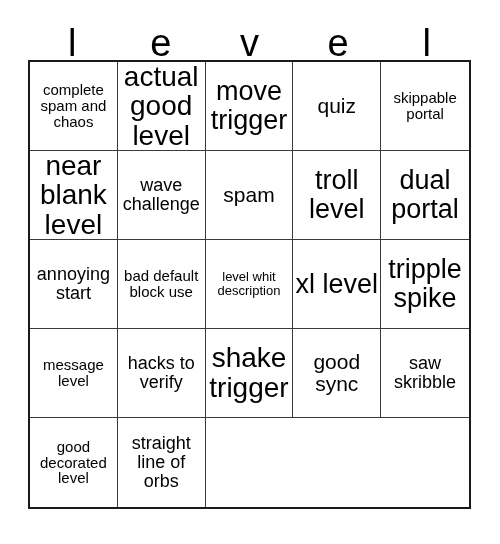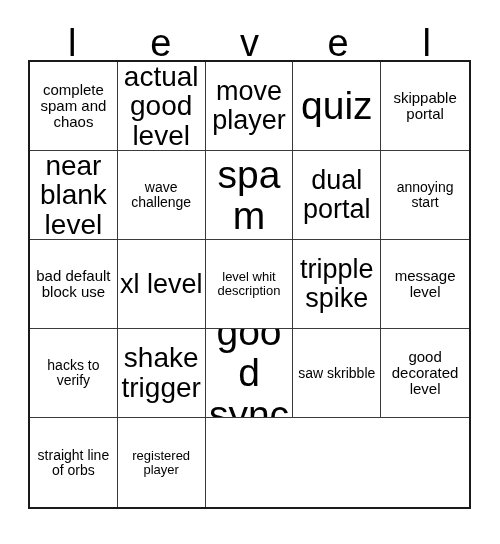--- a/index.html
+++ b/index.html
@@ -79,24 +79,24 @@
     display: block;
     width: 100%;
     line-height: 1.06;
     font-weight: 400;
     word-wrap: break-word;
   }
 
   
   .fs-xs  { font-size: 13px; }
   .fs-s   { font-size: 15px; }
-  .fs-m   { font-size: 14px; }
+  .fs-m   { font-size: 18px; }
   .fs-l   { font-size: 28px; }
   .fs-xl  { font-size: 27px; }
-  .fs-xxl { font-size: 39px; }
+  .fs-xxl { font-size: 21px; }
 </style>
 </head>
 <body>
 
 <div id="bingo-card">
 
   <div id="header-row">
     <div class="header-letter">l</div>
     <div class="header-letter">e</div>
     <div class="header-letter">v</div>
@@ -105,51 +105,54 @@
   </div>
 
   <div id="grid">
       <div class="cell">
         <span class="cell-text fs-s">complete spam and chaos</span>
       </div>
       <div class="cell">
         <span class="cell-text fs-l">actual good level</span>
       </div>
       <div class="cell">
-        <span class="cell-text fs-xl">move player</span>
+        <span class="cell-text fs-xl">move trigger</span>
       </div>
       <div class="cell">
         <span class="cell-text fs-xxl">quiz</span>
       </div>
       <div class="cell">
         <span class="cell-text fs-s">skippable portal</span>
       </div>
       <div class="cell">
         <span class="cell-text fs-l">near blank level</span>
       </div>
       <div class="cell">
         <span class="cell-text fs-m">wave challenge</span>
       </div>
       <div class="cell">
         <span class="cell-text fs-xxl">spam</span>
       </div>
       <div class="cell">
+        <span class="cell-text fs-xl">troll level</span>
+      </div>
+      <div class="cell">
         <span class="cell-text fs-xl">dual portal</span>
       </div>
       <div class="cell">
         <span class="cell-text fs-m">annoying start</span>
       </div>
       <div class="cell">
         <span class="cell-text fs-s">bad default block use</span>
       </div>
       <div class="cell">
-        <span class="cell-text fs-xl">xl level</span>
+        <span class="cell-text fs-xs">level whit description</span>
       </div>
       <div class="cell">
-        <span class="cell-text fs-xs">level whit description</span>
+        <span class="cell-text fs-xl">xl level</span>
       </div>
       <div class="cell">
         <span class="cell-text fs-xl">tripple spike</span>
       </div>
       <div class="cell">
         <span class="cell-text fs-s">message level</span>
       </div>
       <div class="cell">
         <span class="cell-text fs-m">hacks to verify</span>
       </div>
@@ -161,18 +164,15 @@
       </div>
       <div class="cell">
         <span class="cell-text fs-m">saw skribble</span>
       </div>
       <div class="cell">
         <span class="cell-text fs-s">good decorated level</span>
       </div>
       <div class="cell">
         <span class="cell-text fs-m">straight line of orbs</span>
       </div>
-      <div class="cell">
-        <span class="cell-text fs-xs">registered player</span>
-      </div>
     </div>
 
 </div>
 
 </body></html>

